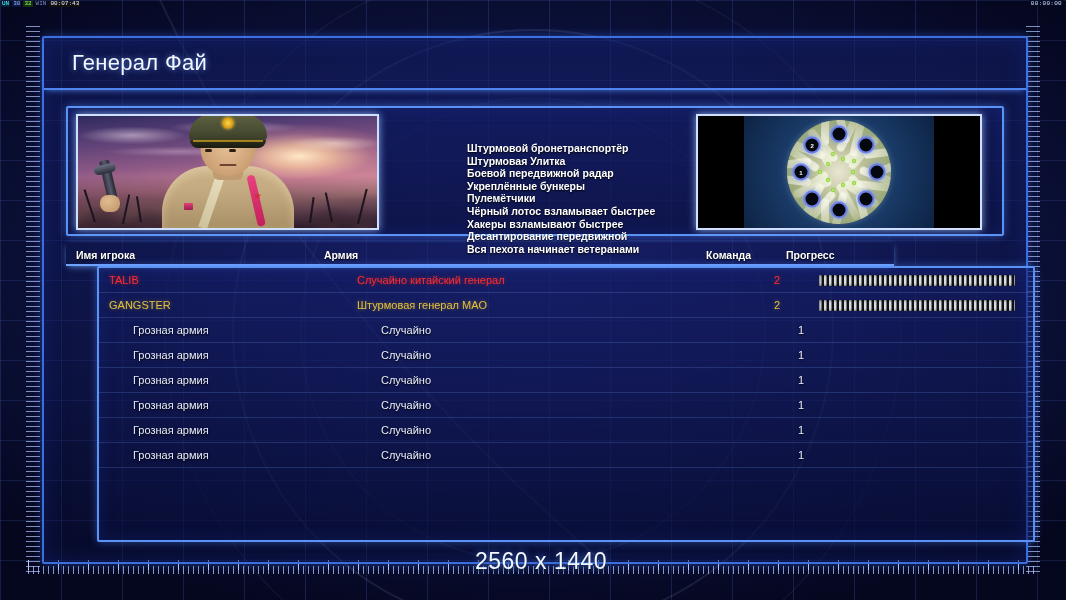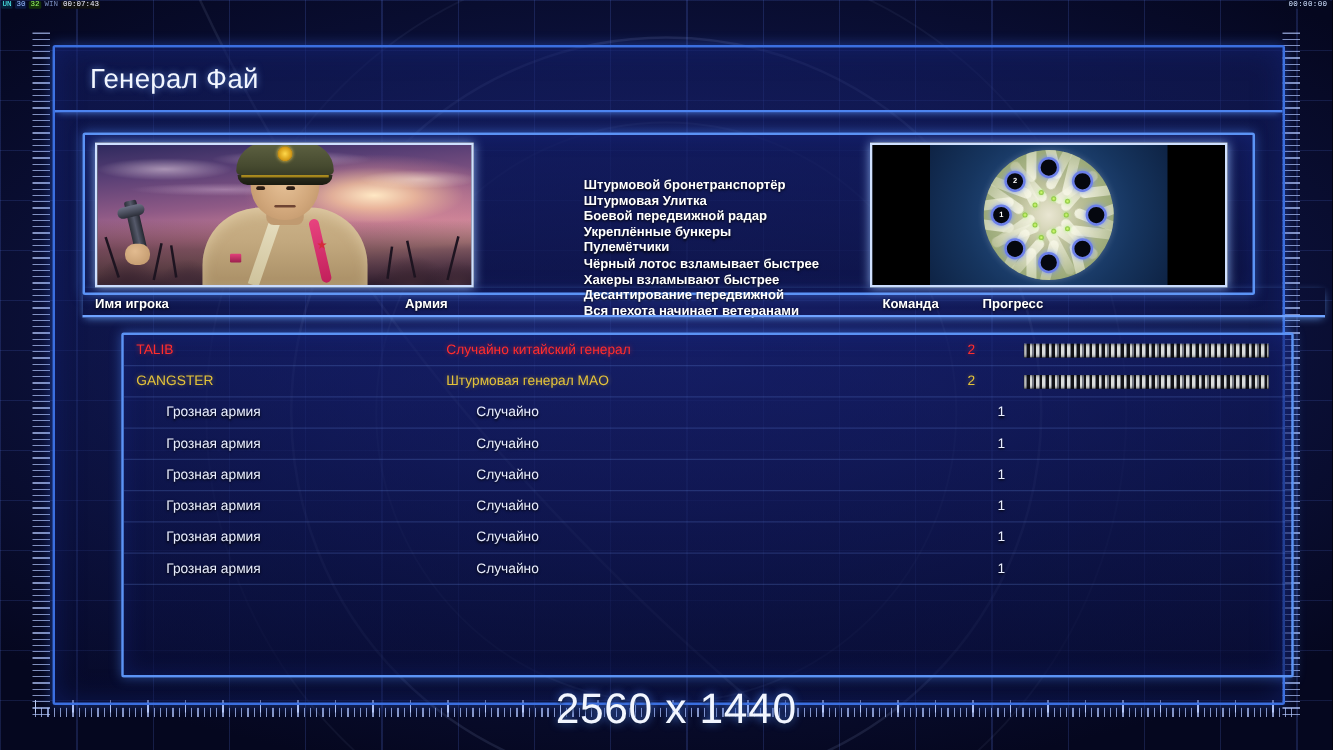--- a/index.html
+++ b/index.html
@@ -246,24 +246,23 @@
   }
   .supply{
     position:absolute;width:4px;height:4px;border-radius:50%;
     background:radial-gradient(circle,#d8ff78,#5fa81f);
     box-shadow:0 0 3px rgba(160,255,90,.9);
     transform:translate(-50%,-50%);
   }
 
   
   #thead{
-    position:absolute;left:22px;top:192px;width:954px;height:22px;
+    position:absolute;left:22px;top:204px;width:828px;height:22px;
     border-bottom:2px solid #6fa3ff;
     box-shadow:0 2px 7px -2px rgba(110,170,255,.9);
-    padding-left:40px;
   }
   #thead .h{
     position:absolute;bottom:3px;color:#ffffff;font-size:10.5px;font-weight:bold;
     text-shadow:0 1px 2px #000;
   }
   #tbody{
     position:absolute;left:22px;top:228px;width:934px;height:272px;
     border:2px solid #5b93f5;border-radius:2px;
     background:linear-gradient(180deg, rgba(20,30,104,.5), rgba(9,14,58,.5));
     box-shadow:0 0 9px rgba(80,140,255,.45), inset 0 0 16px rgba(25,45,140,.4);
@@ -288,21 +287,21 @@
         rgba(18,18,20,.95) 3px 5px);
     box-shadow:inset 0 0 3px rgba(0,0,0,.9);
   }
   .t-red{color:#ff2d2d;text-shadow:0 0 4px rgba(255,40,40,.55);}
   .t-gold{color:#e3c23a;text-shadow:0 0 4px rgba(220,180,40,.45);}
   .t-white{color:#e9eeff;text-shadow:0 1px 2px #000;padding-left:24px;}
 
   
   #watermark{
     position:absolute;left:16px;right:0;top:548px;text-align:center;
-    color:#f2f6ff;font-size:34px;letter-spacing:.5px;
+    color:#f2f6ff;font-size:23px;letter-spacing:.5px;
     text-shadow:0 0 7px rgba(70,120,230,.9),0 2px 3px rgba(0,0,0,.8);
     pointer-events:none;
   }
 </style>
 </head>
 <body>
 
 <div id="stage">
 
   <div id="bg-grid"></div>

